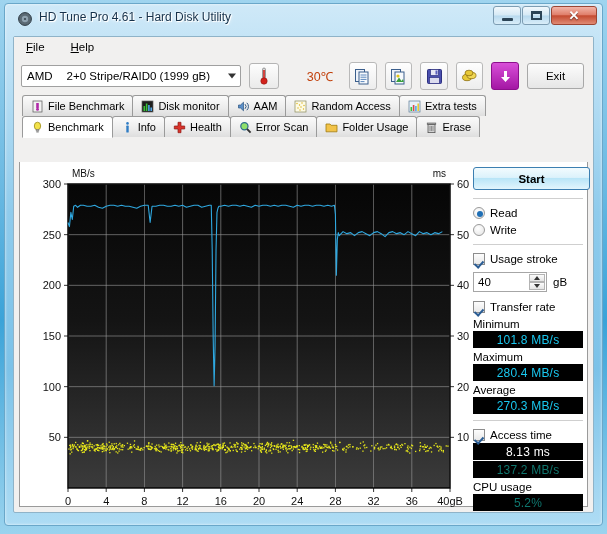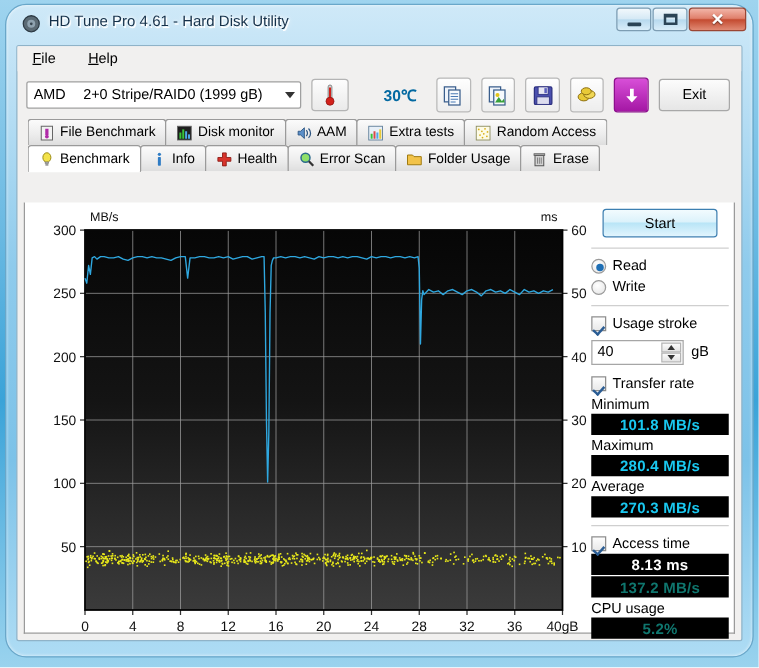--- a/index.html
+++ b/index.html
@@ -13,21 +13,21 @@
   #app {
     position: relative;
     width: 607px; height: 534px;
     background: linear-gradient(180deg,#9fd4ef 0%, #6ab9e2 35%, #3ba3d8 60%, #9ad3ee 100%);
     padding: 0;
   }
   
   .frame {
     position: absolute;
     left: 4px; top: 3px; right: 4px; bottom: 8px;
-    border-radius: 17px;
+    border-radius: 4px;
     background: linear-gradient(180deg,#cfe9f8 0%, #b3dcf3 18%, #8fcbec 40%, #7cc2e8 70%, #aedcf4 100%);
     border: 1px solid #6aa7c9;
     box-shadow: 0 0 3px rgba(255,255,255,0.8) inset;
   }
   .titlebar {
     position: absolute;
     left: 0; top: 0; right: 0; height: 30px;
   }
   .title-icon {
     position: absolute; left: 12px; top: 7px;
@@ -105,21 +105,21 @@
     border-left: 4px solid transparent;
     border-right: 4px solid transparent;
     border-top: 5px solid #333;
   }
   .temp-btn {
     width: 30px; height: 26px;
     border: 1px solid #b4b4b4; border-radius: 3px;
     background: linear-gradient(180deg,#fdfdfd,#eaeaea);
     display:flex;align-items:center;justify-content:center;
   }
-  .temp-text { font-size: 12.5px; font-weight: bold; color: #0369a1; margin-left: 20px; }
+  .temp-text { font-size: 12.5px; font-weight: normal; color: #c2410c; margin-left: 20px; }
   .tb-spacer { flex: 1; }
   .tbtn {
     width: 28px; height: 28px;
     border: 1px solid #b9b9b9; border-radius: 3px;
     background: linear-gradient(180deg,#fefefe,#ededed);
     display:flex;align-items:center;justify-content:center;
   }
   .tbtn.purple {
     background: linear-gradient(180deg,#d84fd8,#a417a4);
     border-color: #8c0f8c;
@@ -183,25 +183,26 @@
 
   
   .sidepanel {
     position: absolute;
     right: 4px; top: 5px;
     width: 110px;
     font-size: 11.5px;
     color: #000;
   }
   .start-btn {
-    width: 92px; height: 23px; margin: 0 auto 8px auto;
+    width: 117px; height: 23px; margin: 0 auto 8px auto;
     display:flex;align-items:center;justify-content:center;
     border: 1px solid #3c7fb1; border-radius: 3px;
     background: linear-gradient(180deg,#f2fbfe 0%, #dcf2fb 45%, #b9e5f7 50%, #e2f5fd 100%);
     font-size: 11.5px;
+    font-weight: bold;
   }
   .sep { height: 1px; background: #cfcfcf; margin: 6px 0 5px 0; }
   .radio-row, .check-row { display: flex; align-items: center; gap: 5px; height: 17px; }
   .radio {
     width: 12px; height: 12px; border-radius: 50%;
     border: 1px solid #9a9a9a;
     background: radial-gradient(circle at 40% 35%, #ffffff, #e3e3e3);
     position: relative;
   }
   .radio.on::after {
@@ -243,21 +244,21 @@
     display:flex;align-items:center;justify-content:center;
   }
   .spin-tri-up { width:0;height:0;border-left:3px solid transparent;border-right:3px solid transparent;border-bottom:4px solid #333; }
   .spin-tri-dn { width:0;height:0;border-left:3px solid transparent;border-right:3px solid transparent;border-top:4px solid #333; }
   .stat-label { font-size: 11.5px; color: #000; margin-top: 2px; line-height: 14px; }
   .lcd {
     height: 17px;
     background: #000000;
     display: flex; align-items: center; justify-content: center;
     font-family: "Liberation Sans", sans-serif;
-    font-size: 12px; font-weight: bold;
+    font-size: 12px; font-weight: normal;
     letter-spacing: 0.2px;
     margin-bottom: 1px;
   }
   .lcd.cyan { color: #19c8f0; }
   .lcd.yellow { color: #ffffff; }
   .lcd.white { color: #0f766e; }
 </style>
 </head>
 <body>
 
@@ -393,46 +394,46 @@
                 <path d="M1.5 5 H3.5 L6.5 2.2 V10.8 L3.5 8 H1.5 Z" fill="#5b8fc9" stroke="#2c5480" stroke-width="0.7"></path>
                 <path d="M8 4.2 A3.2 3.2 0 0 1 8 8.8" fill="none" stroke="#2c5480" stroke-width="1"></path>
                 <path d="M9.8 2.8 A5 5 0 0 1 9.8 10.2" fill="none" stroke="#2c5480" stroke-width="1"></path>
               </svg>
             </span>
             <span>AAM</span>
           </div>
           <div class="tab">
             <span class="tico">
               <svg width="13" height="13" viewBox="0 0 13 13">
-                <rect x="1" y="1" width="11" height="11" fill="#e8f0f8" stroke="#5a7a96" stroke-width="0.7"></rect>
-                <rect x="2.5" y="7" width="1.6" height="4" fill="#39c339"></rect>
-                <rect x="4.8" y="5" width="1.6" height="6" fill="#d84a4a"></rect>
-                <rect x="7.1" y="6" width="1.6" height="5" fill="#4fa8e8"></rect>
-                <rect x="9.4" y="3.5" width="1.6" height="7.5" fill="#e8c937"></rect>
-              </svg>
-            </span>
-            <span>Extra tests</span>
-          </div>
-          <div class="tab">
-            <span class="tico">
-              <svg width="13" height="13" viewBox="0 0 13 13">
                 <rect x="1" y="1" width="11" height="11" fill="#fdfbe6" stroke="#8a8a5a" stroke-width="0.7"></rect>
                 <g fill="#d8b018">
                   <circle cx="3" cy="3.5" r="0.7"></circle>
                     <circle cx="5.5" cy="5" r="0.7"></circle>
                   <circle cx="8" cy="3" r="0.7"></circle>
                     <circle cx="4" cy="8" r="0.7"></circle>
                   <circle cx="7" cy="7" r="0.7"></circle>
                     <circle cx="9.5" cy="9" r="0.7"></circle>
                   <circle cx="6" cy="10" r="0.7"></circle>
                     <circle cx="10" cy="5.5" r="0.7"></circle>
                 </g>
               </svg>
             </span>
             <span>Random Access</span>
+          </div>
+          <div class="tab">
+            <span class="tico">
+              <svg width="13" height="13" viewBox="0 0 13 13">
+                <rect x="1" y="1" width="11" height="11" fill="#e8f0f8" stroke="#5a7a96" stroke-width="0.7"></rect>
+                <rect x="2.5" y="7" width="1.6" height="4" fill="#39c339"></rect>
+                <rect x="4.8" y="5" width="1.6" height="6" fill="#d84a4a"></rect>
+                <rect x="7.1" y="6" width="1.6" height="5" fill="#4fa8e8"></rect>
+                <rect x="9.4" y="3.5" width="1.6" height="7.5" fill="#e8c937"></rect>
+              </svg>
+            </span>
+            <span>Extra tests</span>
           </div>
         </div>
 
         <div class="tabrow r2">
           <div class="tab active">
             <span class="tico">
               <svg width="13" height="13" viewBox="0 0 13 13">
                 <ellipse cx="6.5" cy="5" rx="3.2" ry="3.8" fill="#f3e24a" stroke="#9a8a14" stroke-width="0.8"></ellipse>
                 <rect x="5.1" y="8.6" width="2.8" height="1.3" fill="#b0b0b0" stroke="#777" stroke-width="0.5"></rect>
                 <rect x="5.3" y="10" width="2.4" height="1.6" fill="#9a9a9a"></rect>

